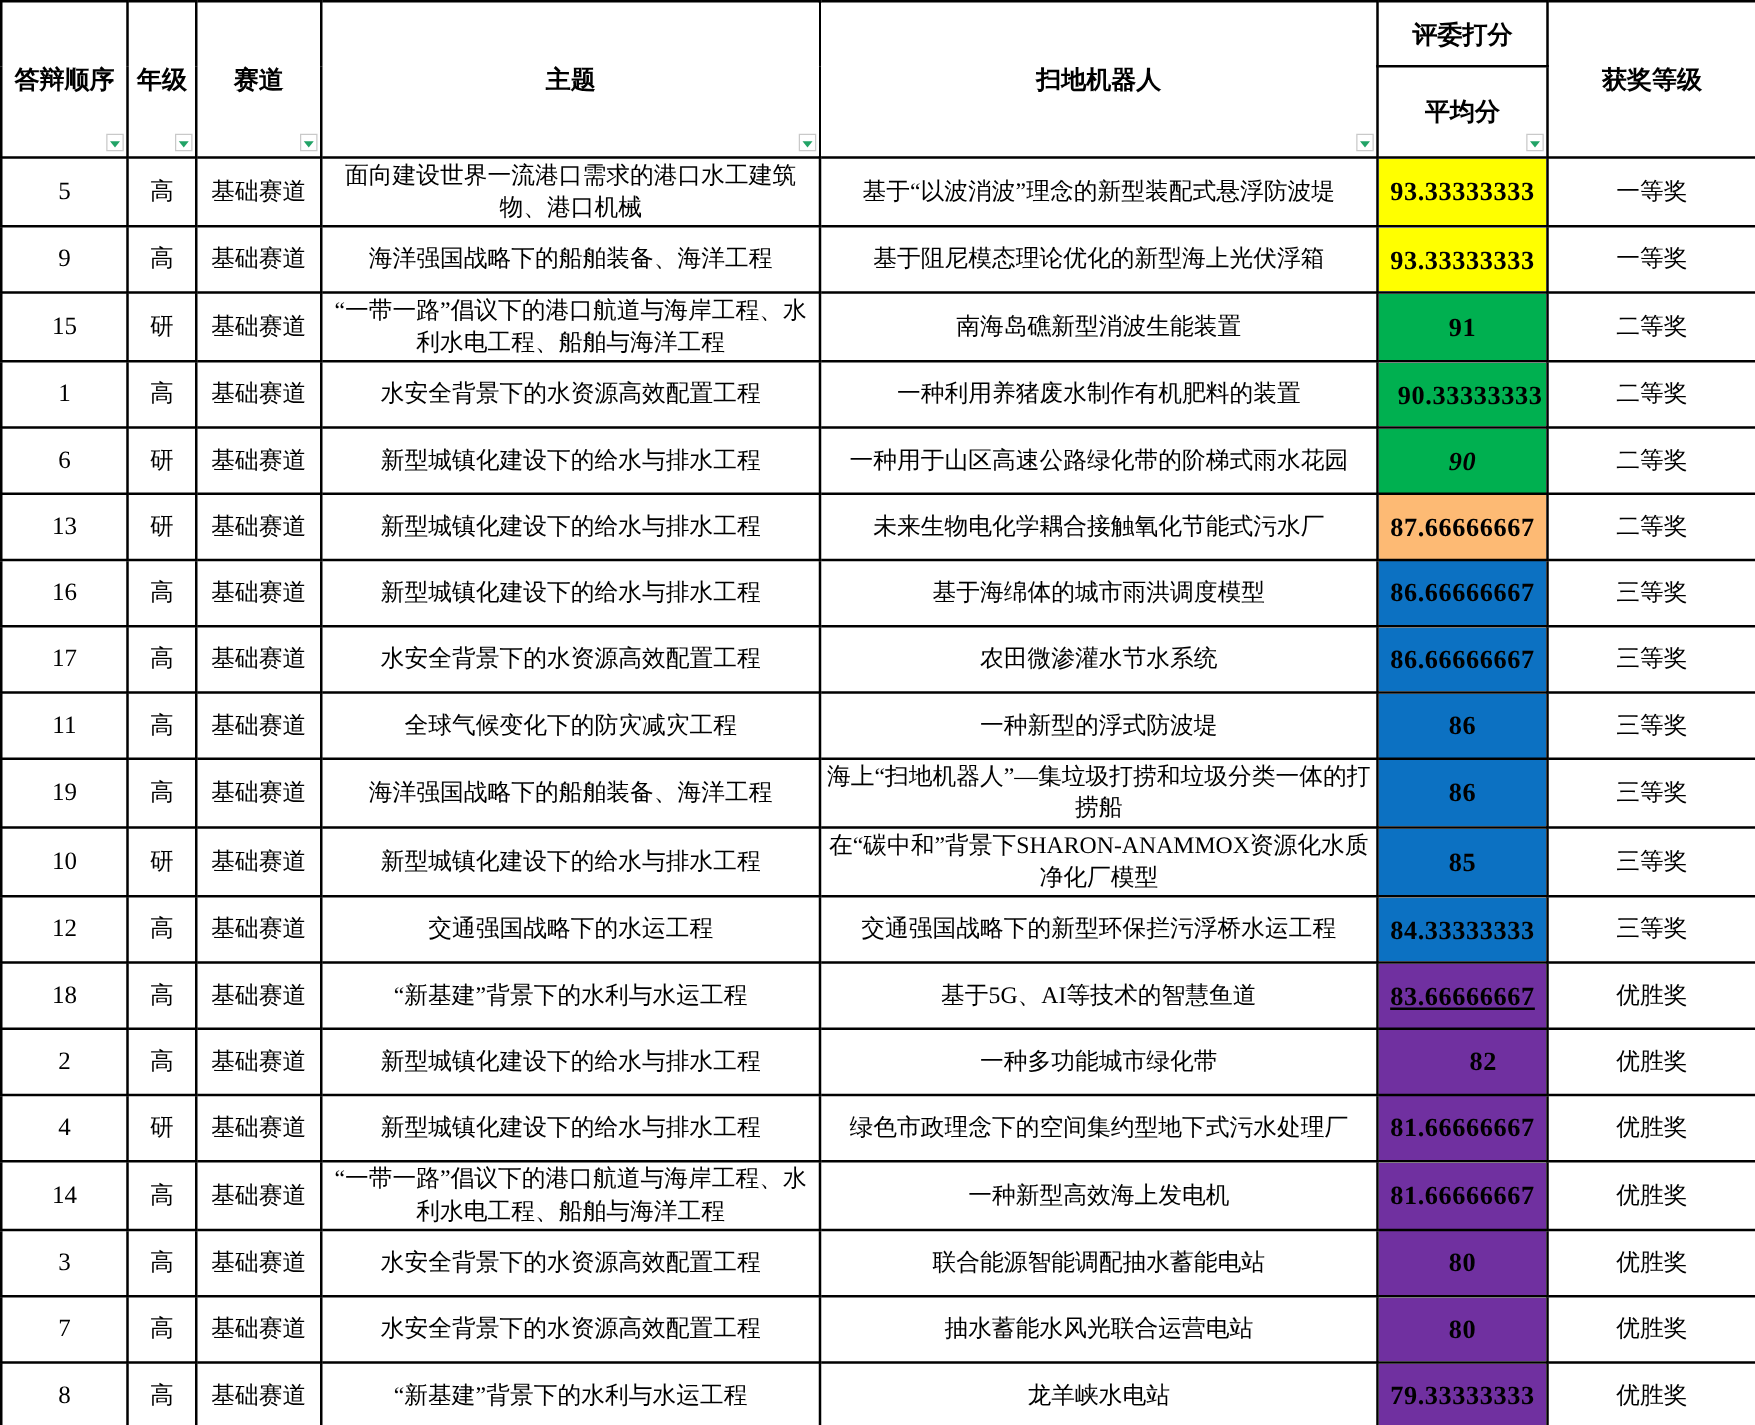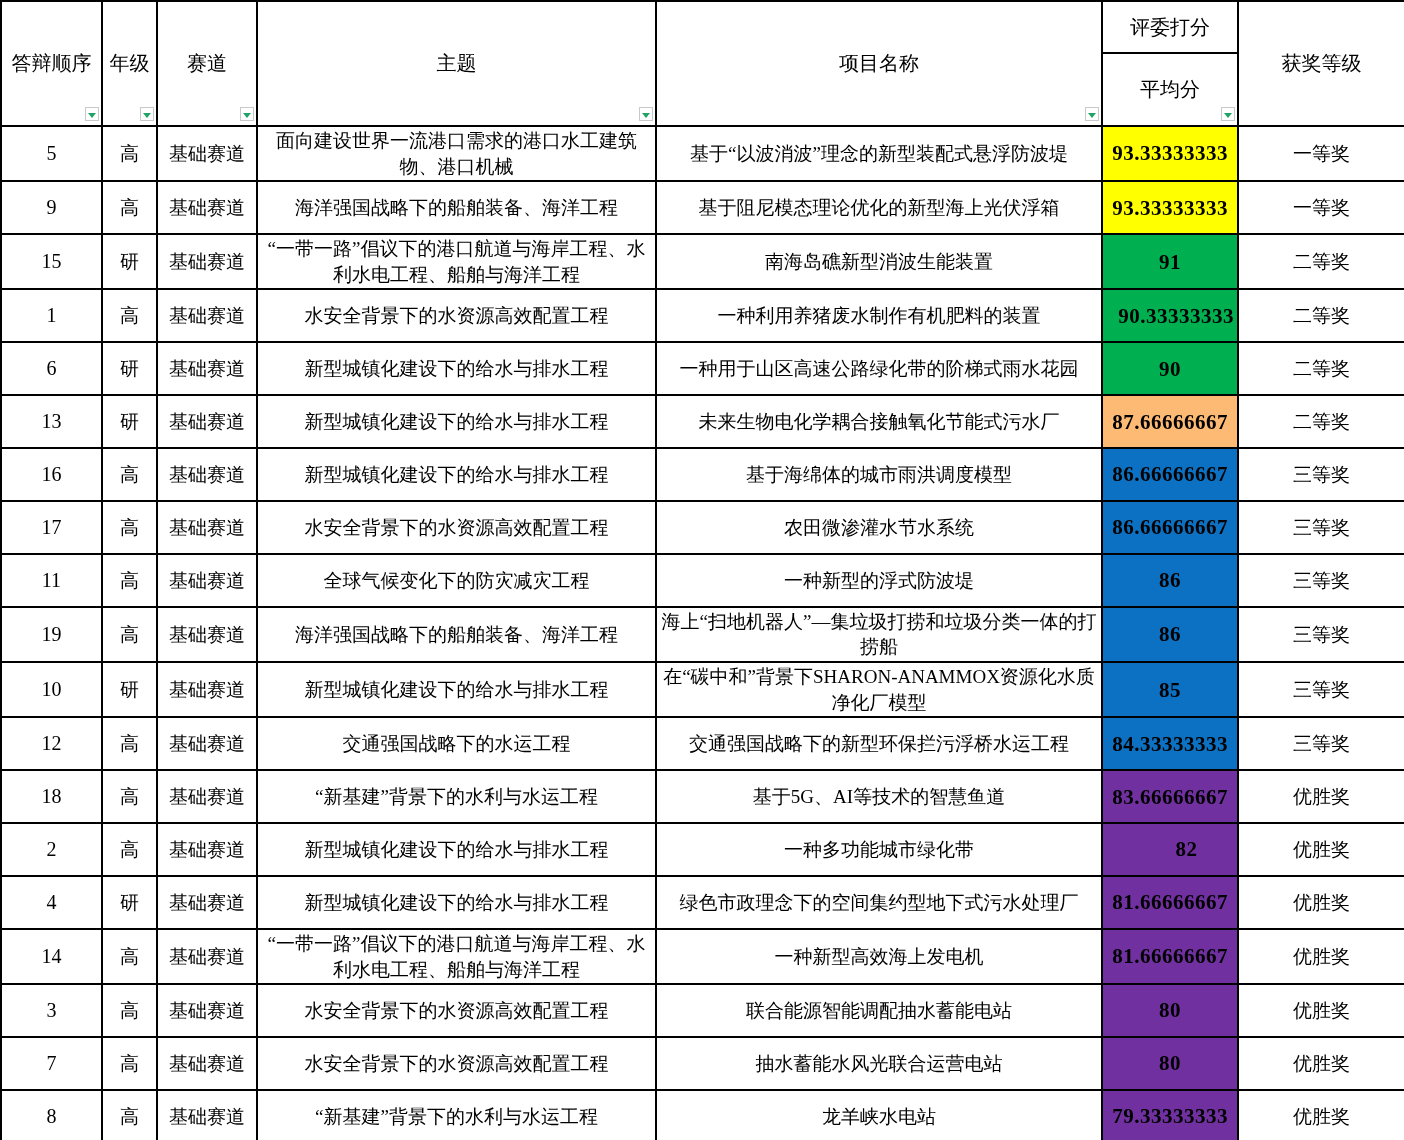--- a/index.html
+++ b/index.html
@@ -24,21 +24,21 @@
     border:2px solid #000;
     text-align:center;
     vertical-align:middle;
     padding:1px 3px;
     overflow:hidden;
   }
   thead tr.h1{height:52px}
   thead tr.h2{height:73px}
   th{
     position:relative;
-    font-weight:normal;
+    font-weight:bold;
     font-size:20px;
     background:#fff;
   }
   tbody tr{height:52.9px}
   tbody td{font-size:19px;line-height:1.35;}
   td.c-order{font-size:20px;}
   td.c-score{
     font-weight:bold;
     font-size:21px;
     letter-spacing:0.5px;
@@ -90,21 +90,21 @@
       </th>
       <th rowspan="2">
         <span>赛道</span>
         <span class="filter"></span>
       </th>
       <th rowspan="2">
         <span>主题</span>
         <span class="filter"></span>
       </th>
       <th rowspan="2">
-        <span>项目名称</span>
+        <span>扫地机器人</span>
         <span class="filter"></span>
       </th>
       <th>
         <span>评委打分</span>
       </th>
       <th rowspan="2">
         <span>获奖等级</span>
       </th>
     </tr>
     <tr class="h2">
@@ -150,21 +150,21 @@
     <td class="c-project">一种利用养猪废水制作有机肥料的装置</td>
     <td class="c-score" style="background-color: rgb(0, 176, 80); text-align: right;">90.33333333</td>
     <td class="c-award">二等奖</td>
   </tr>
       <tr>
     <td class="c-order">6</td>
     <td class="c-grade">研</td>
     <td class="c-track">基础赛道</td>
     <td class="c-theme">新型城镇化建设下的给水与排水工程</td>
     <td class="c-project">一种用于山区高速公路绿化带的阶梯式雨水花园</td>
-    <td class="c-score" style="background-color: rgb(0, 176, 80);">90</td>
+    <td class="c-score" style="background-color: rgb(0, 176, 80); font-style: italic;">90</td>
     <td class="c-award">二等奖</td>
   </tr>
       <tr>
     <td class="c-order">13</td>
     <td class="c-grade">研</td>
     <td class="c-track">基础赛道</td>
     <td class="c-theme">新型城镇化建设下的给水与排水工程</td>
     <td class="c-project">未来生物电化学耦合接触氧化节能式污水厂</td>
     <td class="c-score" style="background-color: #fdba74;">87.66666667</td>
     <td class="c-award">二等奖</td>
@@ -222,21 +222,21 @@
     <td class="c-project">交通强国战略下的新型环保拦污浮桥水运工程</td>
     <td class="c-score" style="background-color: rgb(12, 113, 194);">84.33333333</td>
     <td class="c-award">三等奖</td>
   </tr>
       <tr>
     <td class="c-order">18</td>
     <td class="c-grade">高</td>
     <td class="c-track">基础赛道</td>
     <td class="c-theme">“新基建”背景下的水利与水运工程</td>
     <td class="c-project">基于5G、AI等技术的智慧鱼道</td>
-    <td class="c-score" style="background-color: rgb(112, 48, 160);">83.66666667</td>
+    <td class="c-score" style="background-color: rgb(112, 48, 160); text-decoration: underline;">83.66666667</td>
     <td class="c-award">优胜奖</td>
   </tr>
       <tr>
     <td class="c-order">2</td>
     <td class="c-grade">高</td>
     <td class="c-track">基础赛道</td>
     <td class="c-theme">新型城镇化建设下的给水与排水工程</td>
     <td class="c-project">一种多功能城市绿化带</td>
     <td class="c-score" style="background-color: rgb(112, 48, 160); padding-left: 36px;">82</td>
     <td class="c-award">优胜奖</td>

